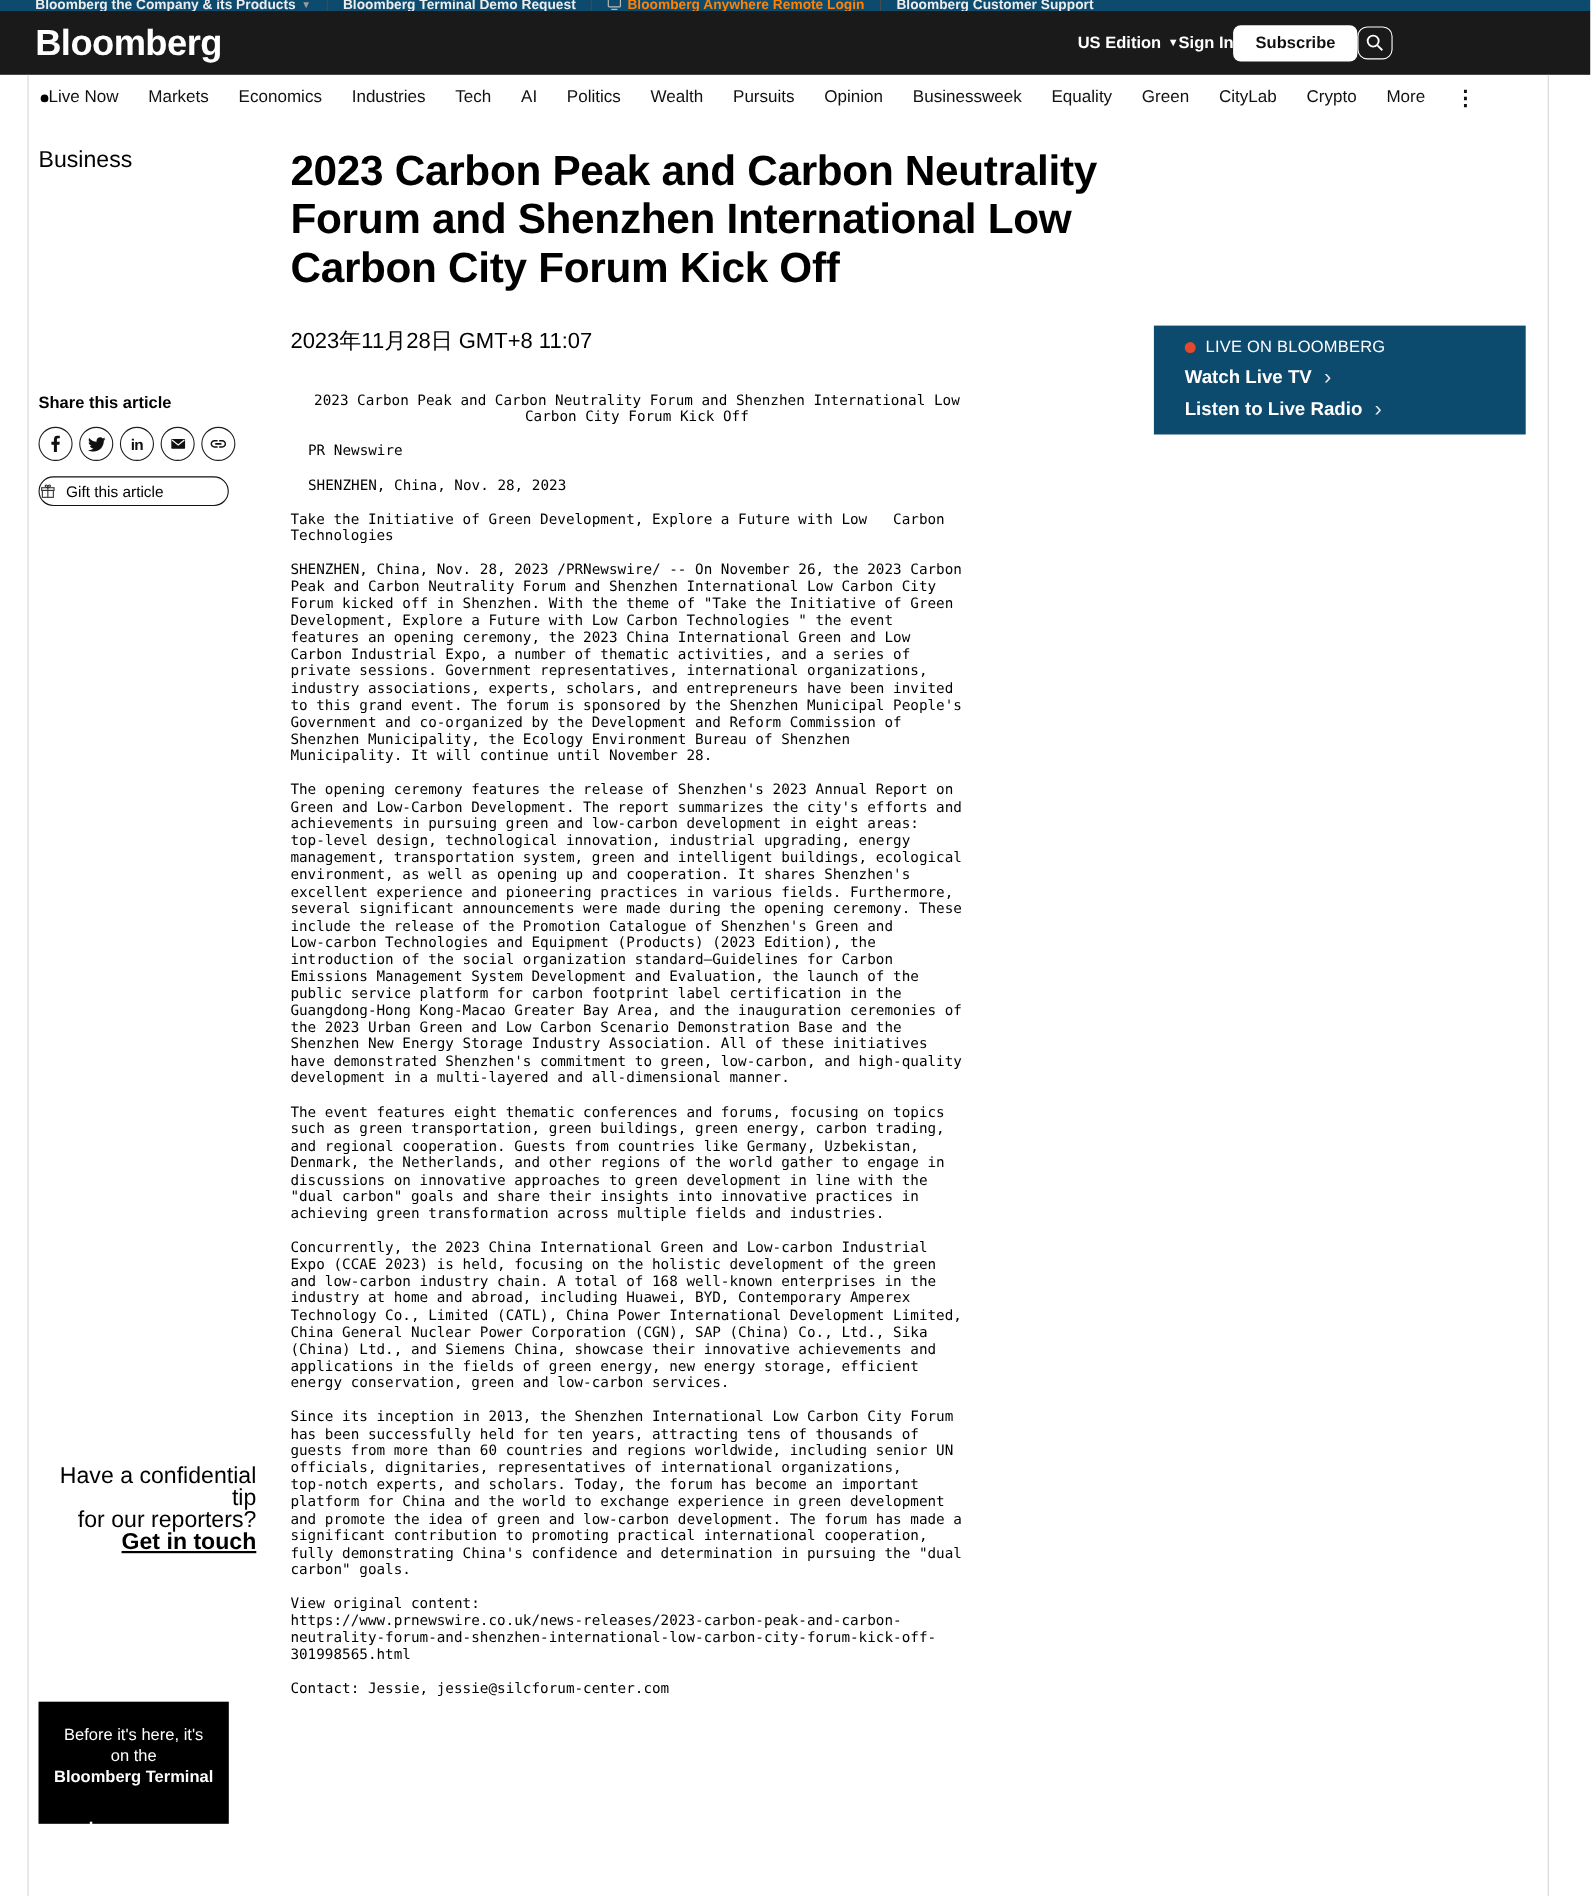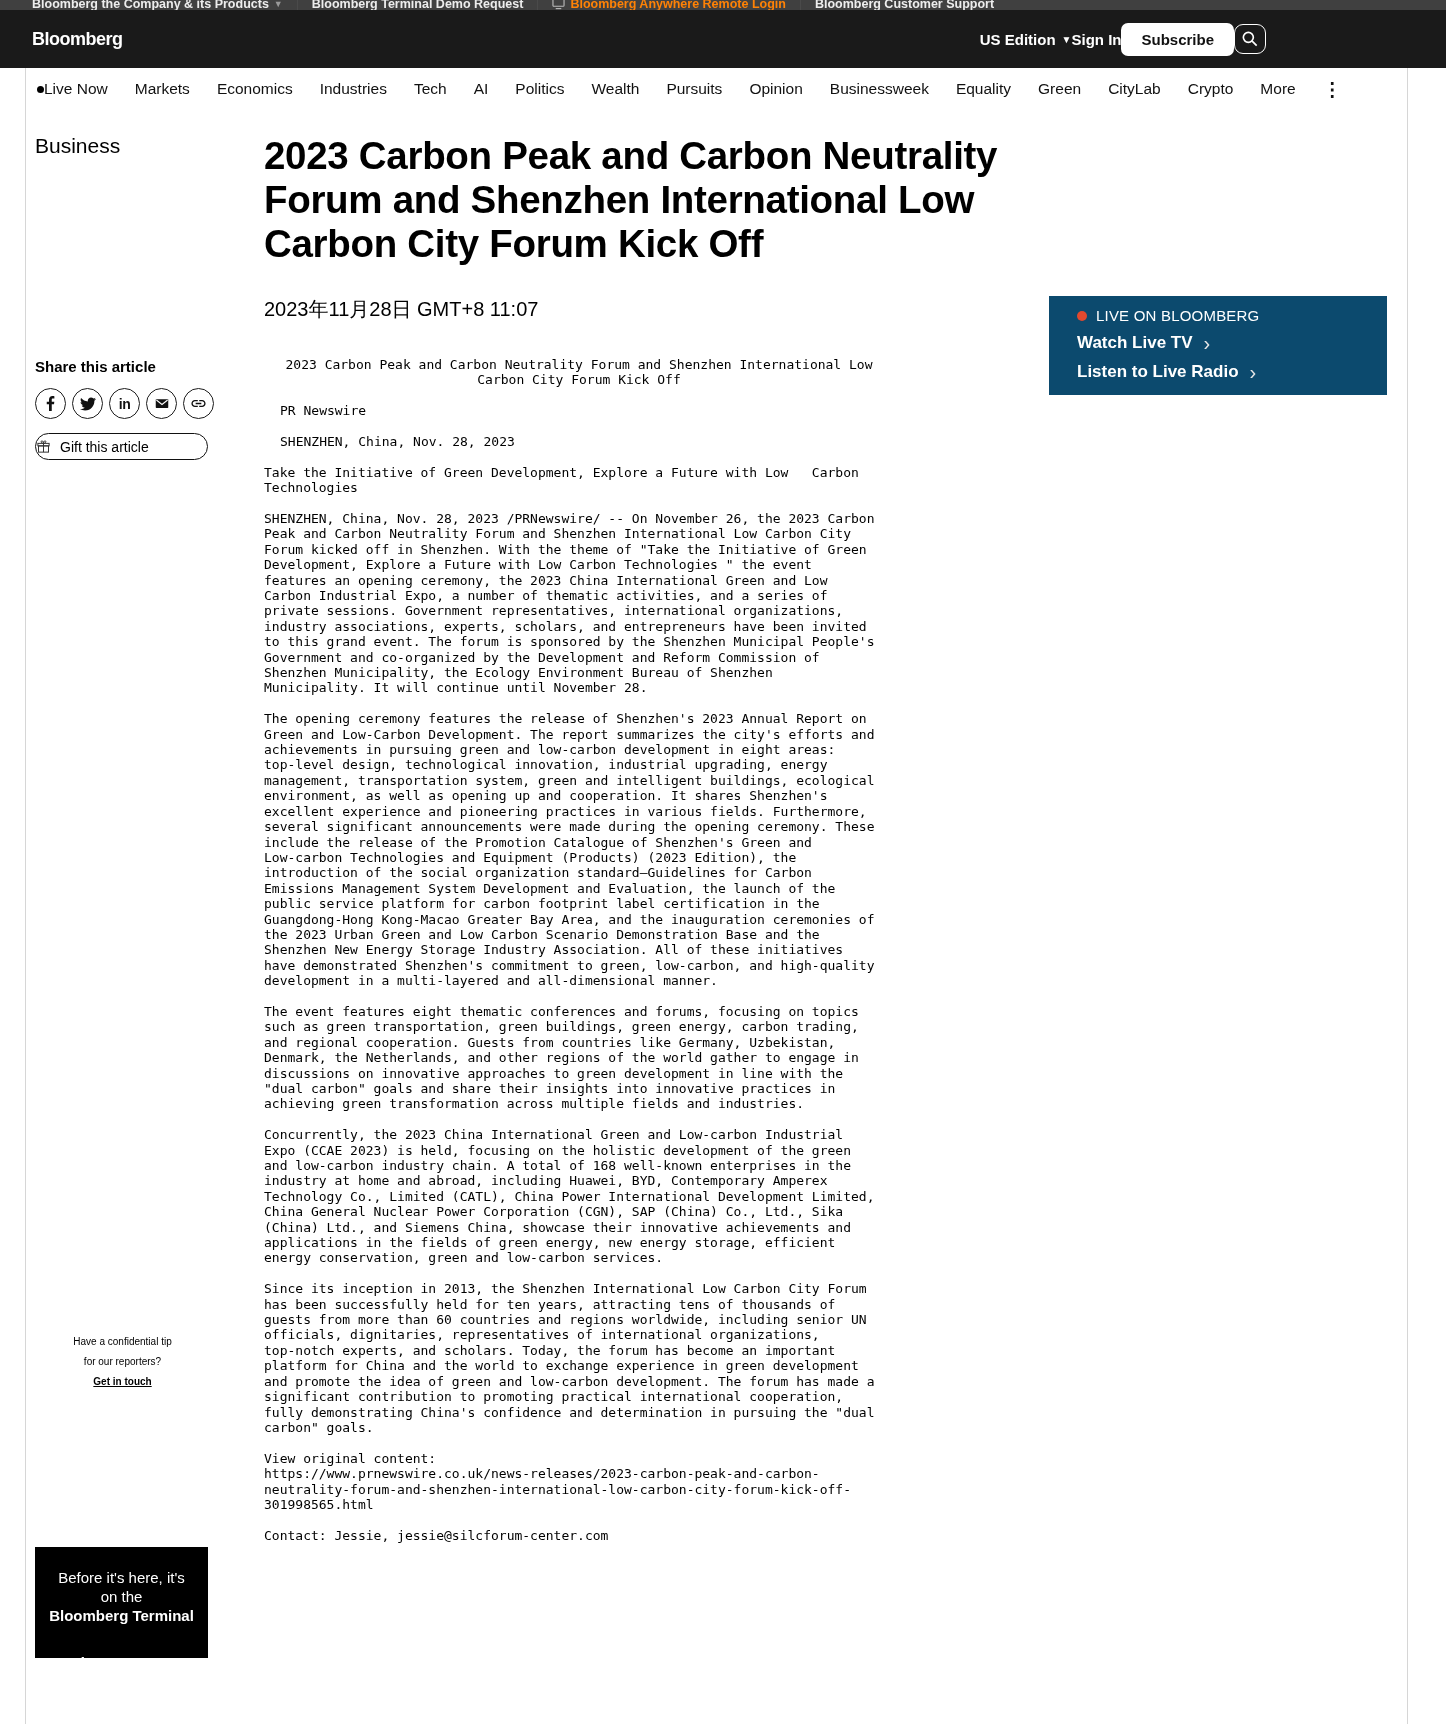--- a/index.html
+++ b/index.html
@@ -1,31 +1,31 @@
 <!DOCTYPE html>
 <html><head>
 <meta charset="utf-8">
 <style>
   * { box-sizing: border-box; margin: 0; padding: 0; }
   html,body { background:#fff; }
   body { width:1446px; font-family:"Liberation Sans", sans-serif; color:#000; }
   .page { position:relative; width:1446px; height:1724px; background:#fff; overflow:hidden; }
 
   
-  .utility { position:relative; height:10px; background:#404040; overflow:hidden; }
+  .utility { position:relative; height:10px; background:#0c4a6e; overflow:hidden; }
   .utility-row { position:absolute; left:32px; top:-9px; height:26px; display:flex; align-items:center;
                  gap:14px; font-weight:700; font-size:12.5px; color:#ededed; white-space:nowrap; }
   .utility-row a { color:#ededed; text-decoration:none; display:flex; align-items:center; gap:5px; }
   .utility-row a.orange { color:#ff8205; }
   .usep { width:1px; height:12px; background:#4a4a4a; }
   .ucaret { font-size:9px; color:#9a9a9a; }
 
   
   .masthead { height:58px; background:#1a1a1a; display:flex; align-items:center; }
-  .logo { margin-left:32px; color:#fff; font-size:18px; font-weight:700; letter-spacing:-0.5px; text-decoration:none; }
+  .logo { margin-left:32px; color:#fff; font-size:33px; font-weight:700; letter-spacing:-0.5px; text-decoration:none; }
   .mast-right { margin-left:auto; padding-right:180px; display:flex; align-items:center; }
   .mast-link { color:#fff; font-size:15px; font-weight:700; text-decoration:none; display:flex; align-items:center; gap:6px; cursor:pointer; background:none; border:none; font-family:inherit; }
   .caret { font-size:10px; color:#fff; }
   .subscribe { background:#fff; color:#111; font-size:15px; font-weight:700; border:none; border-radius:7px;
                padding:8px 20px; cursor:pointer; font-family:inherit; }
   .searchbtn { width:32px; height:30px; border:1.5px solid #fff; border-radius:9px; background:transparent;
                display:flex; align-items:center; justify-content:center; cursor:pointer; }
 
   
   .topnav { height:42px; margin:0 39px 0 25px; padding:0 135px 0 12px; display:flex; align-items:center; gap:27px;
@@ -67,21 +67,21 @@
 
   
   .live-box { position:absolute; left:1049px; top:186px; width:338px; background:#0c4a6e; color:#fff; padding:11px 28px 13px; }
   .live-label { display:flex; align-items:center; gap:9px; font-size:15px; letter-spacing:0.2px; }
   .live-dot { width:10px; height:10px; border-radius:50%; display:inline-block; }
   .live-link { display:flex; align-items:center; gap:11px; margin-top:9px; color:#fff; text-decoration:none;
                font-size:17px; font-weight:700; }
   .chev { font-size:20px; font-weight:400; line-height:1; color:#e8e8e8; }
 
   
-  .tip { position:absolute; left:30px; top:1222px; width:185px; text-align:center; font-size:10px; line-height:20px; }
+  .tip { position:absolute; left:48px; top:1222px; width:185px; text-align:right; font-size:21px; line-height:20px; }
   .tip a { color:#000; font-weight:700; text-decoration:underline; }
   .terminal-ad { position:absolute; left:35px; top:1437px; width:173px; height:111px; background:#000; color:#fff;
                  text-align:center; padding:21px 8px 0; font-size:15px; line-height:19px; cursor:pointer; }
   .terminal-ad .bold { font-weight:700; }
   .terminal-ad a { display:inline-block; margin-top:27px; color:#fff; font-weight:700; text-decoration:underline; }
 </style>
 </head>
 <body>
 
 <div class="page">

